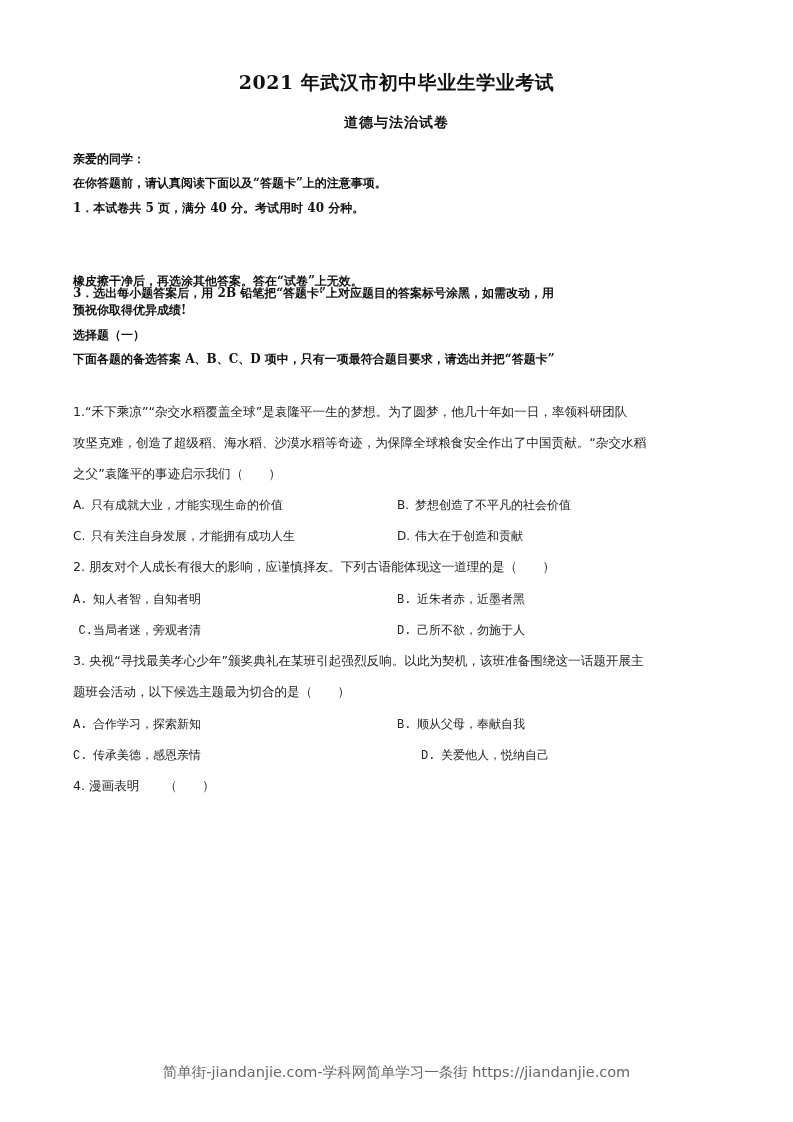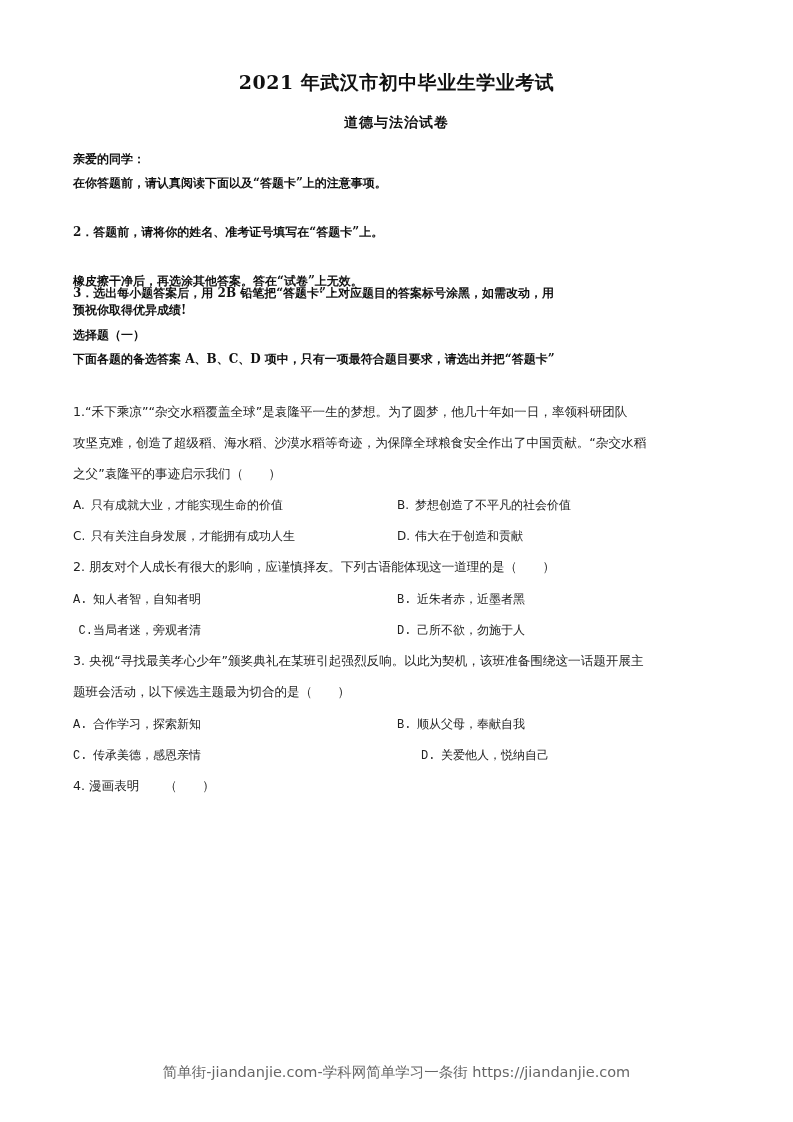--- a/index.html
+++ b/index.html
@@ -32,21 +32,21 @@
 </head>
 <body>
 
 <div class="page">
 
   <div class="title title-1">2021 年武汉市初中毕业生学业考试</div>
   <div class="title title-2">道德与法治试卷</div>
 
   <div class="bold-line" style="top:149px;">亲爱的同学：</div>
   <div class="bold-line" style="top:173px;">在你答题前，请认真阅读下面以及“答题卡”上的注意事项。</div>
-  <div class="bold-line" style="top:222px;">2．答题前，请将你的姓名、准考证号填写在“答题卡”上。</div>
+  <div class="bold-line" style="top:198px;">1．本试卷共 5 页，满分 40 分。考试用时 40 分种。</div>
   <div class="bold-line" style="top:247px;margin-top:36px;">3．选出每小题答案后，用 2B 铅笔把“答题卡”上对应题目的答案标号涂黑，如需改动，用</div>
   <div class="bold-line" style="top:271px;">
     <span>橡皮擦干净后，再选涂其他答案。</span><span class="emph">答在“试卷”上无效</span><span>。</span>
   </div>
   <div class="bold-line" style="top:300px;">预祝你取得优异成绩!</div>
 
   <div class="bold-line" style="top:325px;">选择题（一）</div>
   <div class="bold-line" style="top:349px;">下面各题的备选答案 A、B、C、D 项中，只有一项最符合题目要求，请选出并把“答题卡”</div>
 
   <div class="q-line" style="top:403px;text-align:center;">1.“禾下乘凉”“杂交水稻覆盖全球”是袁隆平一生的梦想。为了圆梦，他几十年如一日，率领科研团队</div>

